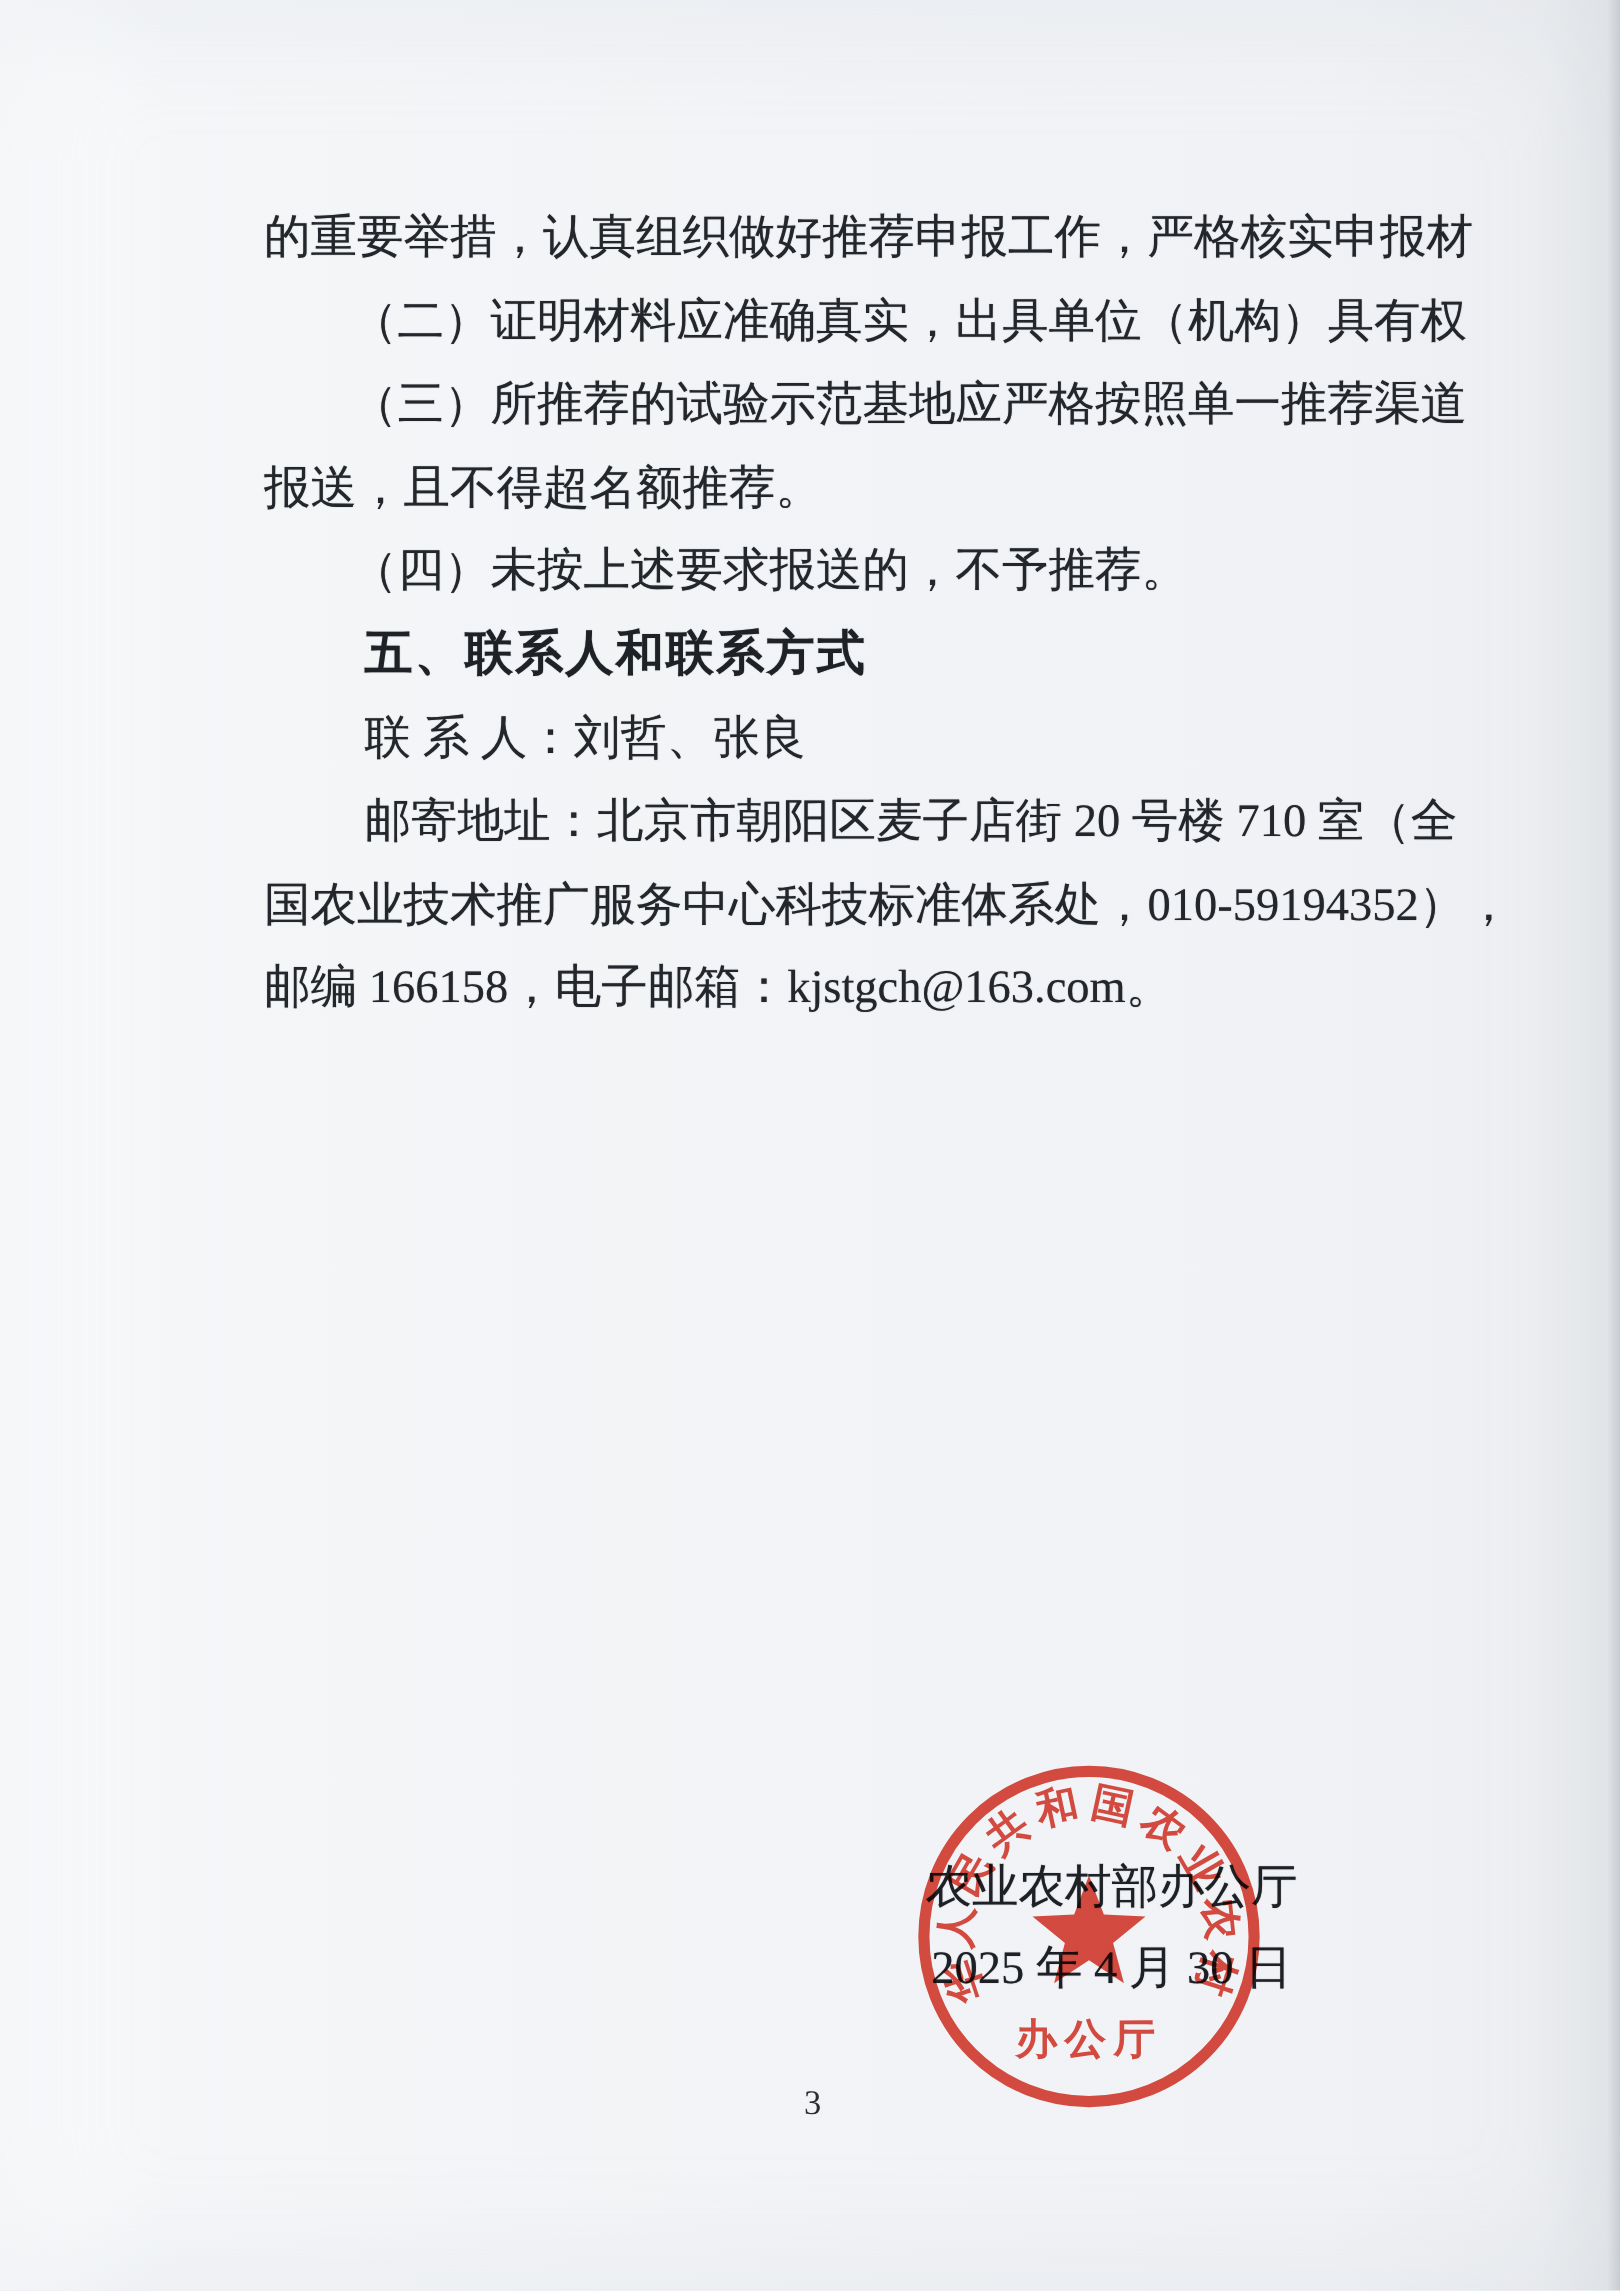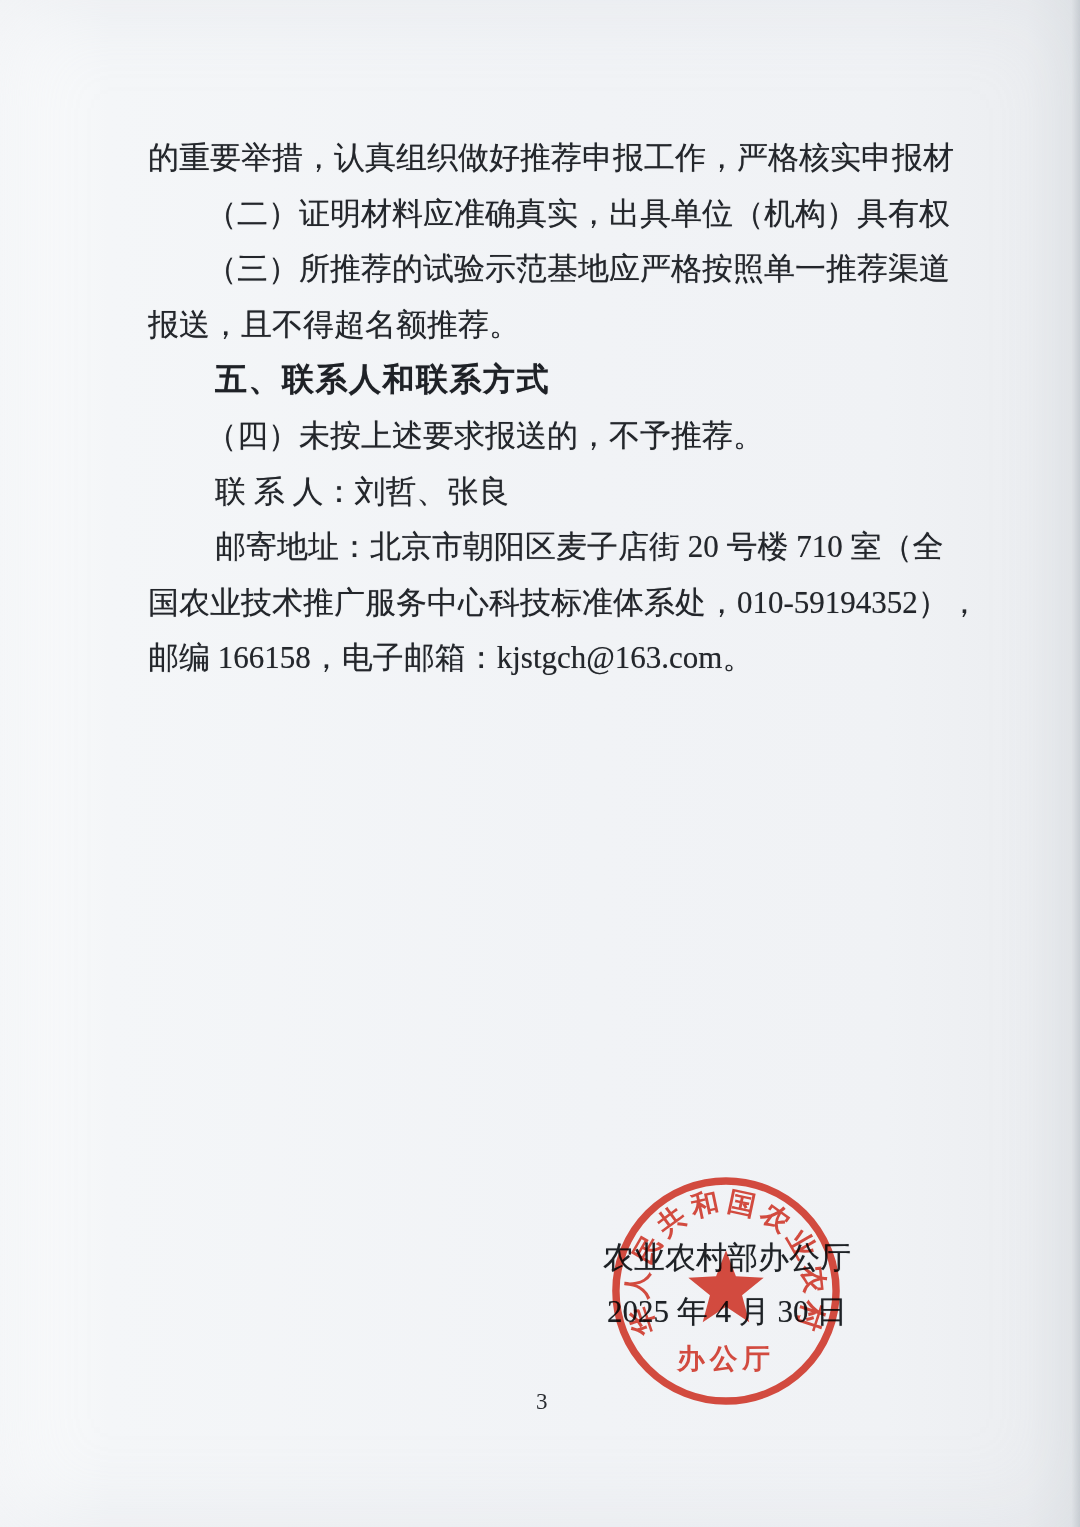--- a/index.html
+++ b/index.html
@@ -19,20 +19,21 @@
     color: #23262b;
   }
   .body-text {
     position: absolute; left: 148px; top: 130px; width: 800px;
     font-size: 31px;
   }
   .line {
     height: 55.6px; line-height: 55.6px;
     white-space: nowrap;
     text-shadow: 0 0 0.7px rgba(35,38,43,.55);
+    margin-left: 28px;
   }
   .indent-p { padding-left: 58px; }   
   .indent-c { padding-left: 67px; }   
   .heading {
     font-family: "Liberation Sans", sans-serif;
     font-weight: 700; font-size: 32px; letter-spacing: 1.5px;
     color: #1e2126;
   }
   .attachments {
     position: absolute; left: 148px; top: 906px; width: 820px;
@@ -63,22 +64,22 @@
 </head>
 <body>
 
 <div class="page">
 
   <div class="body-text">
     <div class="line">的重要举措，认真组织做好推荐申报工作，严格核实申报材</div>
     <div class="line indent-p">（二）证明材料应准确真实，出具单位（机构）具有权</div>
     <div class="line indent-p">（三）所推荐的试验示范基地应严格按照单一推荐渠道</div>
     <div class="line">报送，且不得超名额推荐。</div>
+    <div class="line indent-p">（四）未按上述要求报送的，不予推荐。</div>
     <div class="line indent-c heading">五、联系人和联系方式</div>
-    <div class="line indent-p">（四）未按上述要求报送的，不予推荐。</div>
     <div class="line indent-c">联 系 人：刘哲、张良</div>
     <div class="line indent-c">邮寄地址：北京市朝阳区麦子店街 20 号楼 710 室（全</div>
     <div class="line">国农业技术推广服务中心科技标准体系处，010-59194352），</div>
     <div class="line">邮编 166158，电子邮箱：kjstgch@163.com。</div>
   </div>
 
 
   <div class="signature">
     <div class="line">农业农村部办公厅</div>
     <div class="line">2025 年 4 月 30 日</div>

